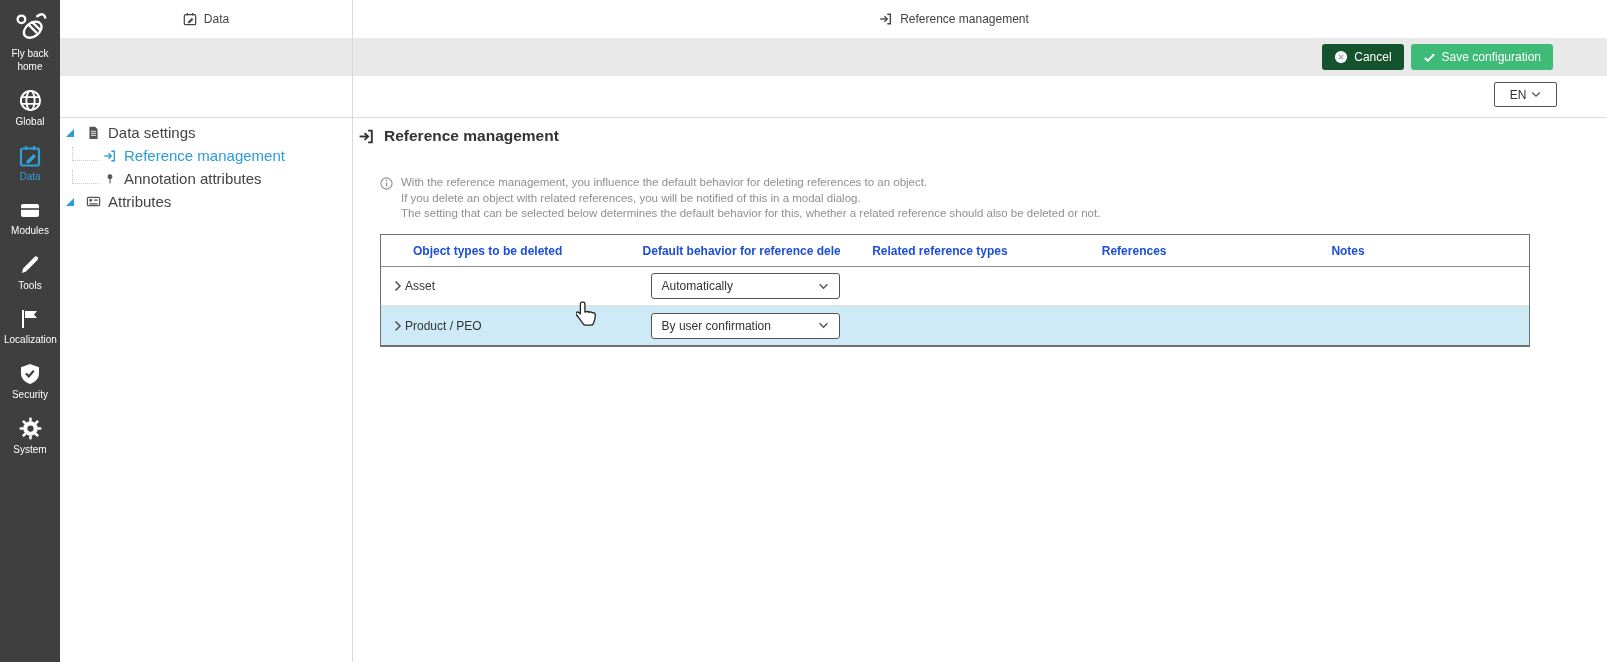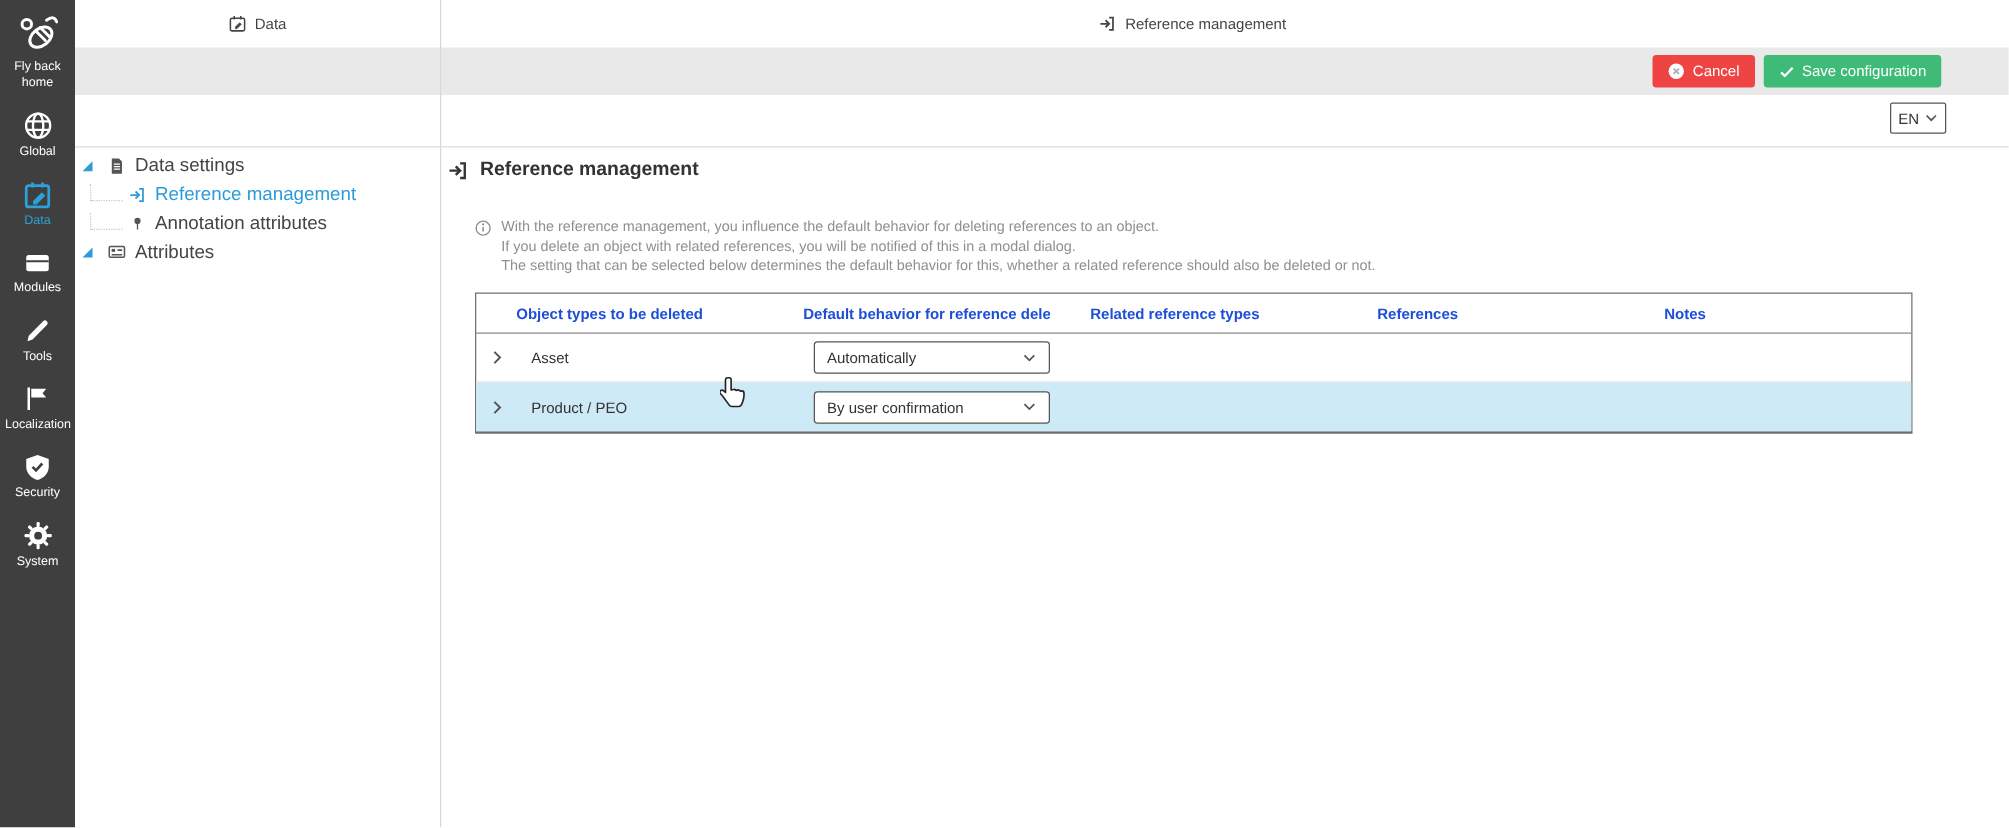--- a/index.html
+++ b/index.html
@@ -23,25 +23,25 @@
   #tabData { left:60px; width:292px; }
   #tabRef  { left:352px; width:1204px; }
 
   
   #grayBar { position:absolute; left:60px; top:38px; right:0; height:38px;
     background:#e9e9e9; display:flex; align-items:center; justify-content:flex-end;
     gap:7px; padding-right:54px; z-index:2; }
   .btn { height:26px; border-radius:3px; border:none; display:flex; align-items:center;
     gap:6px; padding:0 12px; font-size:12px; color:#fff; cursor:pointer;
     font-family:"Liberation Sans", sans-serif; }
-  .btn.cancel { background:#ef4444;padding-left:12px; }
+  .btn.cancel { background:#14532d;padding-left:12px; }
   .btn.save { background:#3dbb77; }
 
   
-  #langBox { position:absolute; right:50px; top:82px; width:45px; height:25px;
+  #langBox { position:absolute; right:50px; top:82px; width:63px; height:25px;
     border:1px solid #555; border-radius:2px; background:#fff; display:flex;
     align-items:center; justify-content:center; gap:5px; font-size:12px; color:#333;
     cursor:pointer; z-index:2; }
 
   
   #vDivider { position:absolute; left:352px; top:0; bottom:0; width:1px; background:#d9d9d9; z-index:3; }
   #hDivider { position:absolute; left:60px; top:117px; right:0; height:1px; background:#dcdcdc; z-index:3; }
 
   
   #tree { position:absolute; left:60px; top:121px; width:291px; padding-left:6px; z-index:1; }
@@ -64,21 +64,21 @@
   .info-icon { margin-top:1px; }
   .info-lines { font-size:11.5px; color:#8f8f8f; line-height:15.7px; }
   .tbl { margin:12px 0 0 28px; width:1150px; border:1px solid #707070; border-bottom-width:2px; background:#fff; }
   .thead { display:flex; height:32px; align-items:center; border-bottom:1px solid #8a8a8a; }
   .th { width:20%; padding-left:32px; font-size:12px; font-weight:bold; color:#1d4ed8;
     white-space:nowrap; overflow:hidden; }
   .trow { display:flex; height:39px; align-items:center; border-bottom:1px solid #e2e2e2; cursor:pointer; }
   .trow:last-child { border-bottom:none; }
   .trow.selected { background:#cdeaf6; }
   .td { width:20%; display:flex; align-items:center; font-size:12px; color:#333; }
-  .td.first { padding-left:13px; gap:23px; }
+  .td.first { padding-left:13px; gap:3px; }
   .chev-r { display:flex; }
   .select { margin-left:40px; width:198px; height:26px; border:1px solid #555; border-radius:3px;
     background:#fff; display:flex; align-items:center; justify-content:space-between;
     padding:0 10px; font-size:12px; color:#333; cursor:pointer; }
 
   #cursor { position:absolute; left:576px; top:300px; z-index:20; pointer-events:none; }
 </style>
 </head>
 <body>
 

